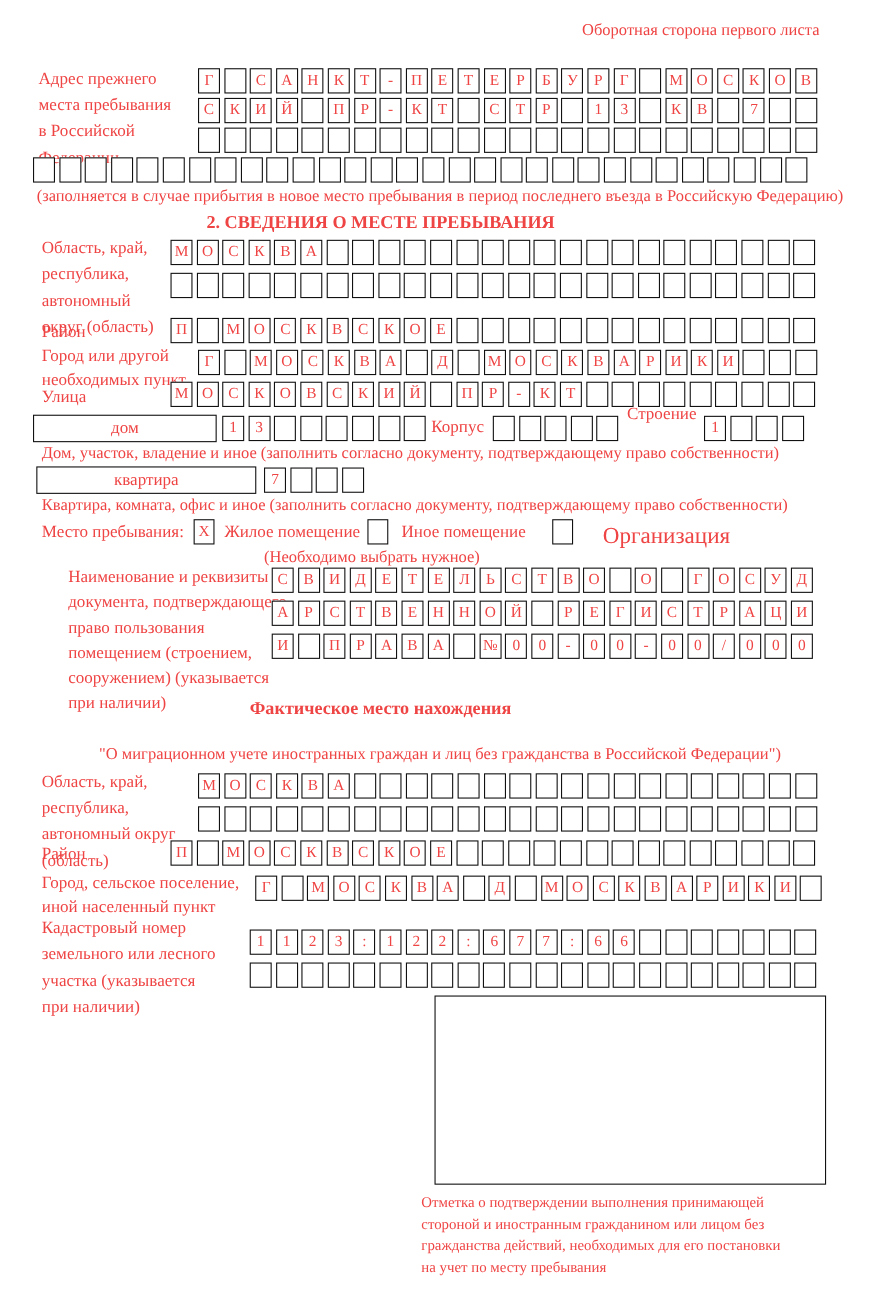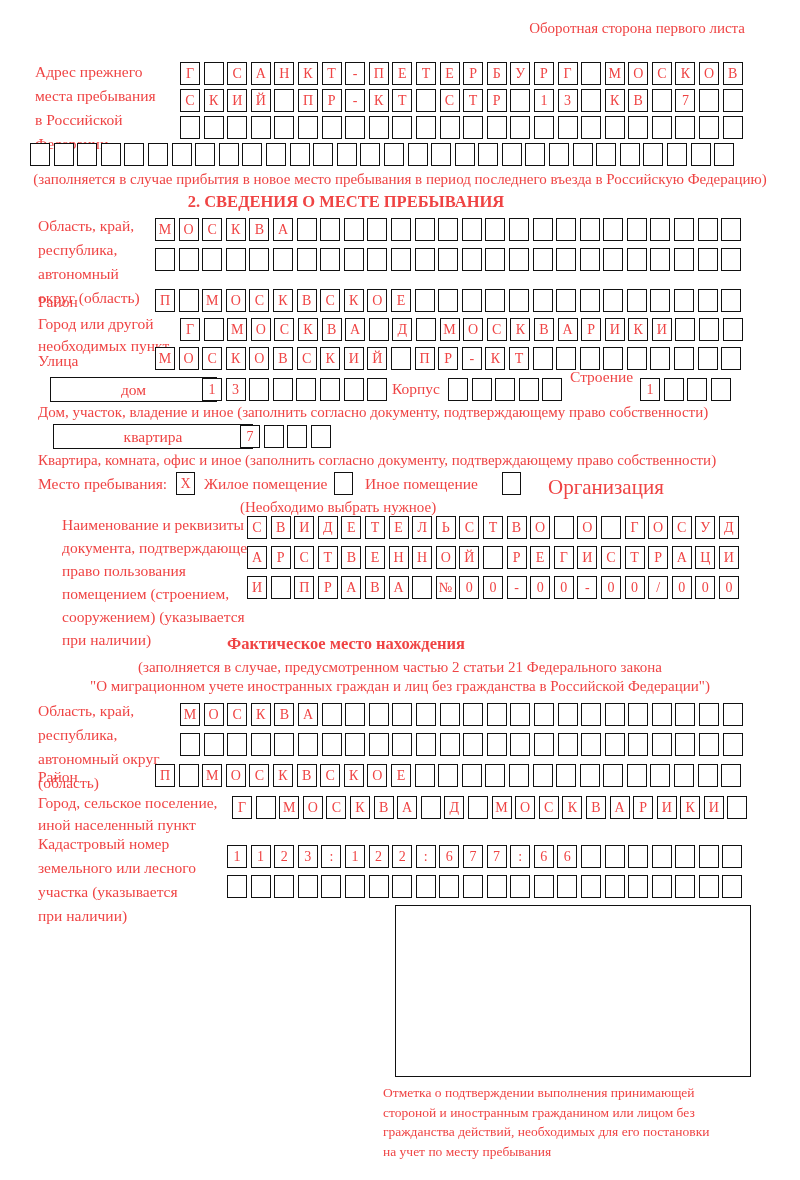--- a/index.html
+++ b/index.html
@@ -11,21 +11,21 @@
   .lh23{line-height:23px;margin-left:24px;}
   .caption{font-size:15px;}
   .title{font-weight:bold;font-size:16.5px;text-align:center;width:692px;left:0;}
   .cells{display:flex;gap:3.6px;}
   .cell{width:20px;height:23px;box-sizing:border-box;border:1.5px solid #111;
         display:flex;align-items:center;justify-content:center;
         font-size:14px;line-height:1;background:#fff;flex:0 0 auto;}
   .checkbox{width:19px;height:23px;box-sizing:border-box;border:1.5px solid #111;
         display:flex;align-items:center;justify-content:center;font-size:14px;background:#fff;}
   .widebox{box-sizing:border-box;border:1.5px solid #111;height:25px;
-        display:flex;align-items:center;justify-content:center;font-size:15.5px;background:#fff;margin-left:20px;}
+        display:flex;align-items:center;justify-content:center;font-size:15.5px;background:#fff;}
   .stampbox{box-sizing:border-box;border:1.5px solid #111;background:#fff;}
   .center{text-align:left;}
   .pre{white-space:pre-line;}
 </style>
 </head>
 <body>
 
 <div class="form">
 
   <div class="abs" style="top:20px;left:0;width:745px;text-align:right;font-size:15px">Оборотная сторона первого листа</div>
@@ -410,21 +410,20 @@
       <span class="cell">-</span>
       <span class="cell">0</span>
       <span class="cell">0</span>
       <span class="cell">/</span>
       <span class="cell">0</span>
       <span class="cell">0</span>
       <span class="cell">0</span>
     </div>
 
   <div class="abs title" style="top:634px">Фактическое место нахождения</div>
-  <div class="abs caption" style="left:0;top:659px;width:800px;text-align:center">(заполняется в случае, предусмотренном частью 2 статьи 21 Федерального закона</div>
   <div class="abs caption" style="left:0;top:678px;width:800px;text-align:center">"О миграционном учете иностранных граждан и лиц без гражданства в Российской Федерации")</div>
 
   <div class="abs label" style="left:38px;top:699px;width:160px">Область, край,
 республика,
 автономный округ
 (область)</div>
   <div class="abs cells" style="left:180px;top:703px">
       <span class="cell">М</span>
       <span class="cell">О</span>
       <span class="cell">С</span>

